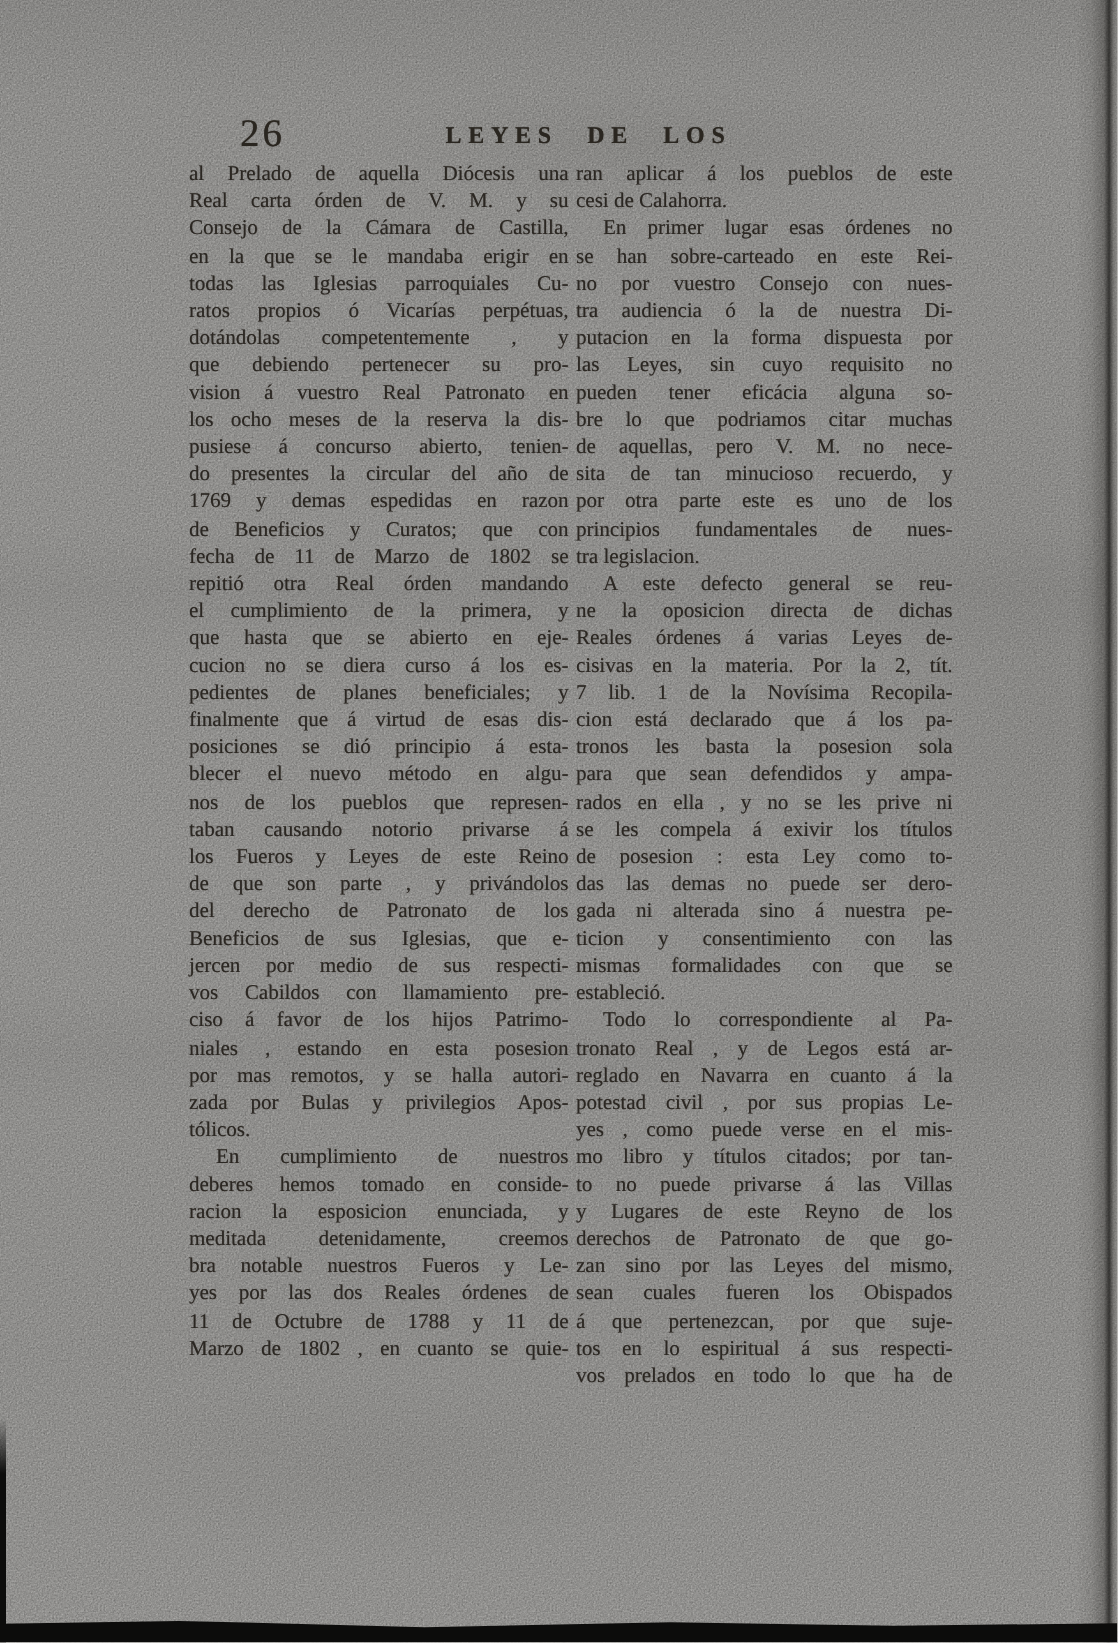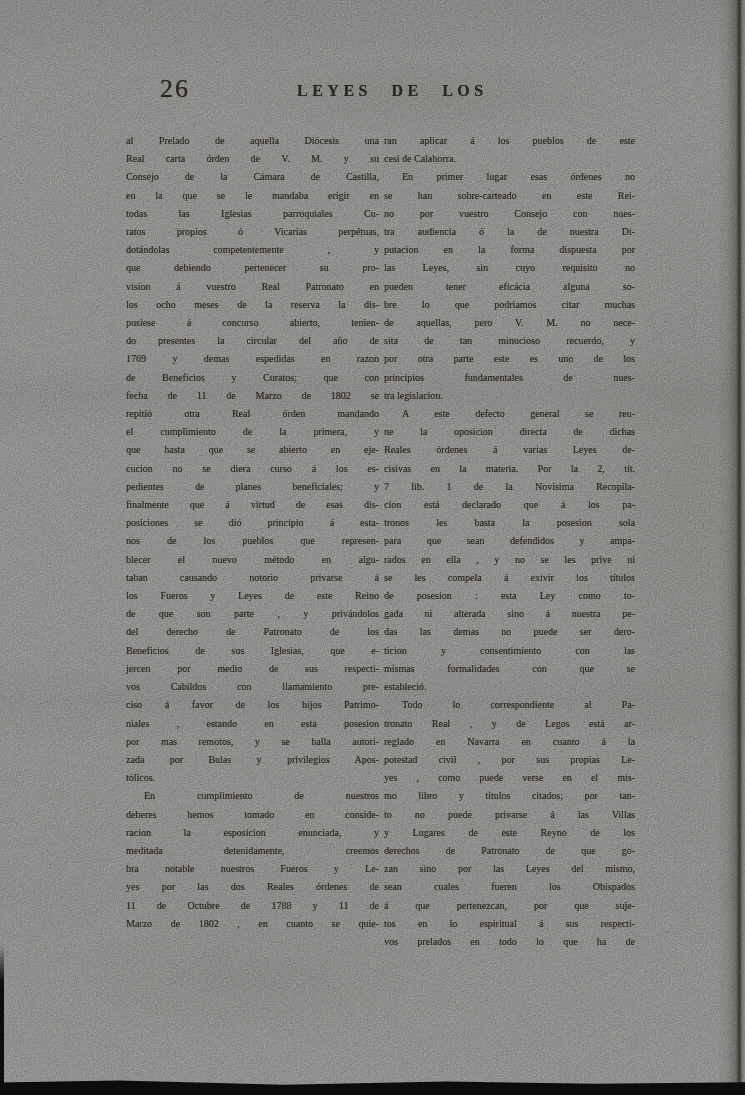--- a/index.html
+++ b/index.html
@@ -46,23 +46,22 @@
     text-shadow:0 0 0.7px rgba(42,38,32,0.75);
   }
   .running-header {
     position:absolute; top:82px; left:297px;
     font-size:16px; font-weight:bold; color:#2a2620;
     letter-spacing:4.5px; word-spacing:11px; white-space:nowrap;
     text-shadow:0 0 0.6px rgba(42,38,32,0.7);
   }
   .col {
     position:absolute; top:108px;
-    font-size:10px; line-height:18.2px; color:#2b2722;
+    font-size:14px; line-height:18.2px; color:#2b2722;
     text-shadow:0.2px 0.2px 0.5px rgba(43,39,34,0.55);
-    margin-top:24px;
   }
   #col-left  { left:126px; width:253px; }
   #col-right { left:384px; width:251px; }
   .line { text-align:left; }
   .line.just { text-align:justify; text-align-last:justify; -moz-text-align-last:justify; }
   .line.ind { text-indent:18px; }
 </style>
 </head>
 <body>
 
@@ -95,22 +94,22 @@
     <div class="line just">1769 y demas espedidas en razon</div>
     <div class="line just">de Beneficios y Curatos; que con</div>
     <div class="line just">fecha de 11 de Marzo de 1802 se</div>
     <div class="line just">repitió otra Real órden mandando</div>
     <div class="line just">el cumplimiento de la primera, y</div>
     <div class="line just">que hasta que se abierto en eje-</div>
     <div class="line just">cucion no se diera curso á los es-</div>
     <div class="line just">pedientes de planes beneficiales; y</div>
     <div class="line just">finalmente que á virtud de esas dis-</div>
     <div class="line just">posiciones se dió principio á esta-</div>
+    <div class="line just">blecer el nuevo método en algu-</div>
     <div class="line just">nos de los pueblos que represen-</div>
-    <div class="line just">blecer el nuevo método en algu-</div>
     <div class="line just">taban causando notorio privarse á</div>
     <div class="line just">los Fueros y Leyes de este Reino</div>
     <div class="line just">de que son parte , y privándolos</div>
     <div class="line just">del derecho de Patronato de los</div>
     <div class="line just">Beneficios de sus Iglesias, que e-</div>
     <div class="line just">jercen por medio de sus respecti-</div>
     <div class="line just">vos Cabildos con llamamiento pre-</div>
     <div class="line just">ciso á favor de los hijos Patrimo-</div>
     <div class="line just">niales , estando en esta posesion</div>
     <div class="line just">por mas remotos, y se halla autori-</div>
@@ -145,22 +144,22 @@
     <div class="line just">ne la oposicion directa de dichas</div>
     <div class="line just">Reales órdenes á varias Leyes de-</div>
     <div class="line just">cisivas en la materia. Por la 2, tít.</div>
     <div class="line just">7 lib. 1 de la Novísima Recopila-</div>
     <div class="line just">cion está declarado que á los pa-</div>
     <div class="line just">tronos les basta la posesion sola</div>
     <div class="line just">para que sean defendidos y ampa-</div>
     <div class="line just">rados en ella , y no se les prive ni</div>
     <div class="line just">se les compela á exivir los títulos</div>
     <div class="line just">de posesion : esta Ley como to-</div>
+    <div class="line just">das las demas no puede ser dero-</div>
     <div class="line just">gada ni alterada sino á nuestra pe-</div>
-    <div class="line just">das las demas no puede ser dero-</div>
     <div class="line just">ticion y consentimiento con las</div>
     <div class="line just">mismas formalidades con que se</div>
     <div class="line">estableció.</div>
     <div class="line just ind">Todo lo correspondiente al Pa-</div>
     <div class="line just">tronato Real , y de Legos está ar-</div>
     <div class="line just">reglado en Navarra en cuanto á la</div>
     <div class="line just">potestad civil , por sus propias Le-</div>
     <div class="line just">yes , como puede verse en el mis-</div>
     <div class="line just">mo libro y títulos citados; por tan-</div>
     <div class="line just">to no puede privarse á las Villas</div>

